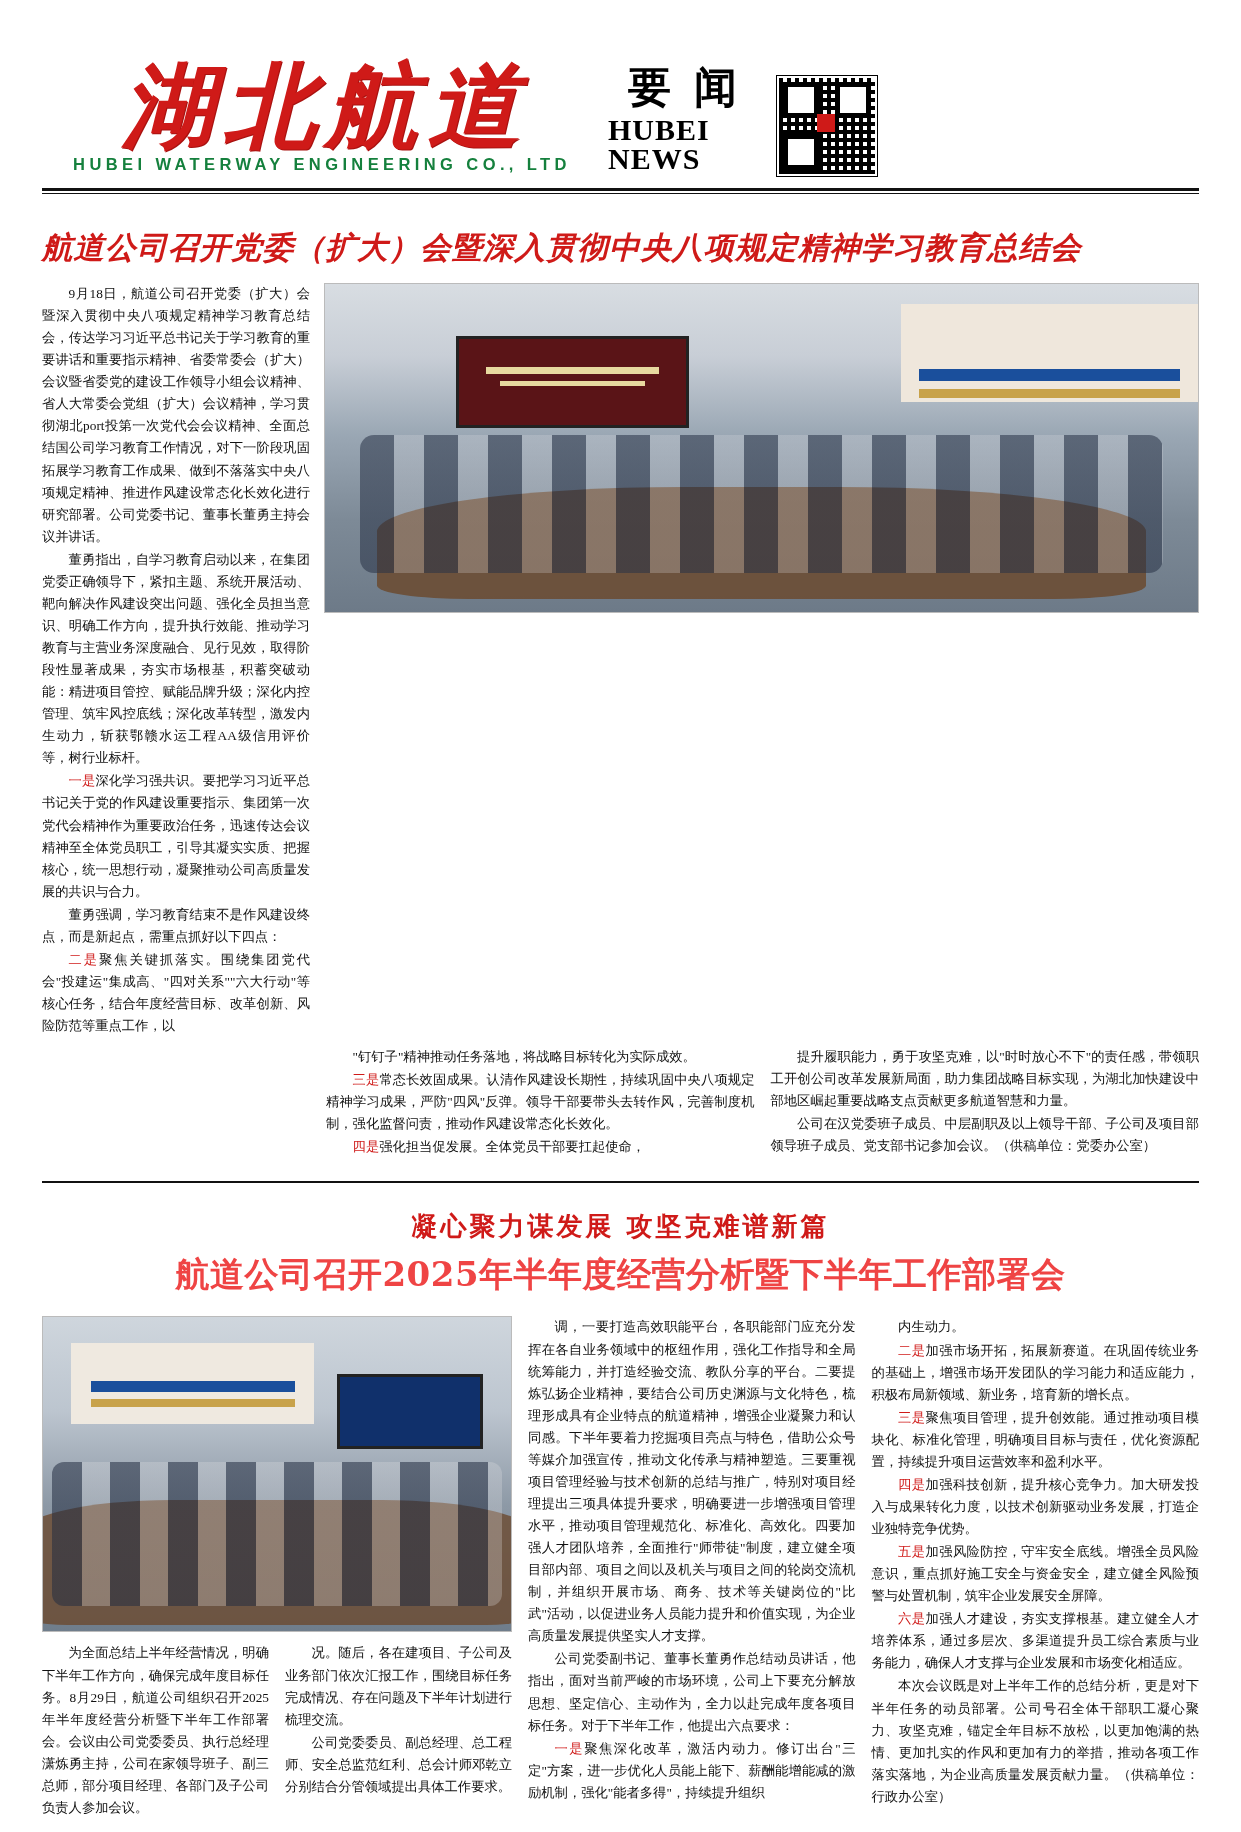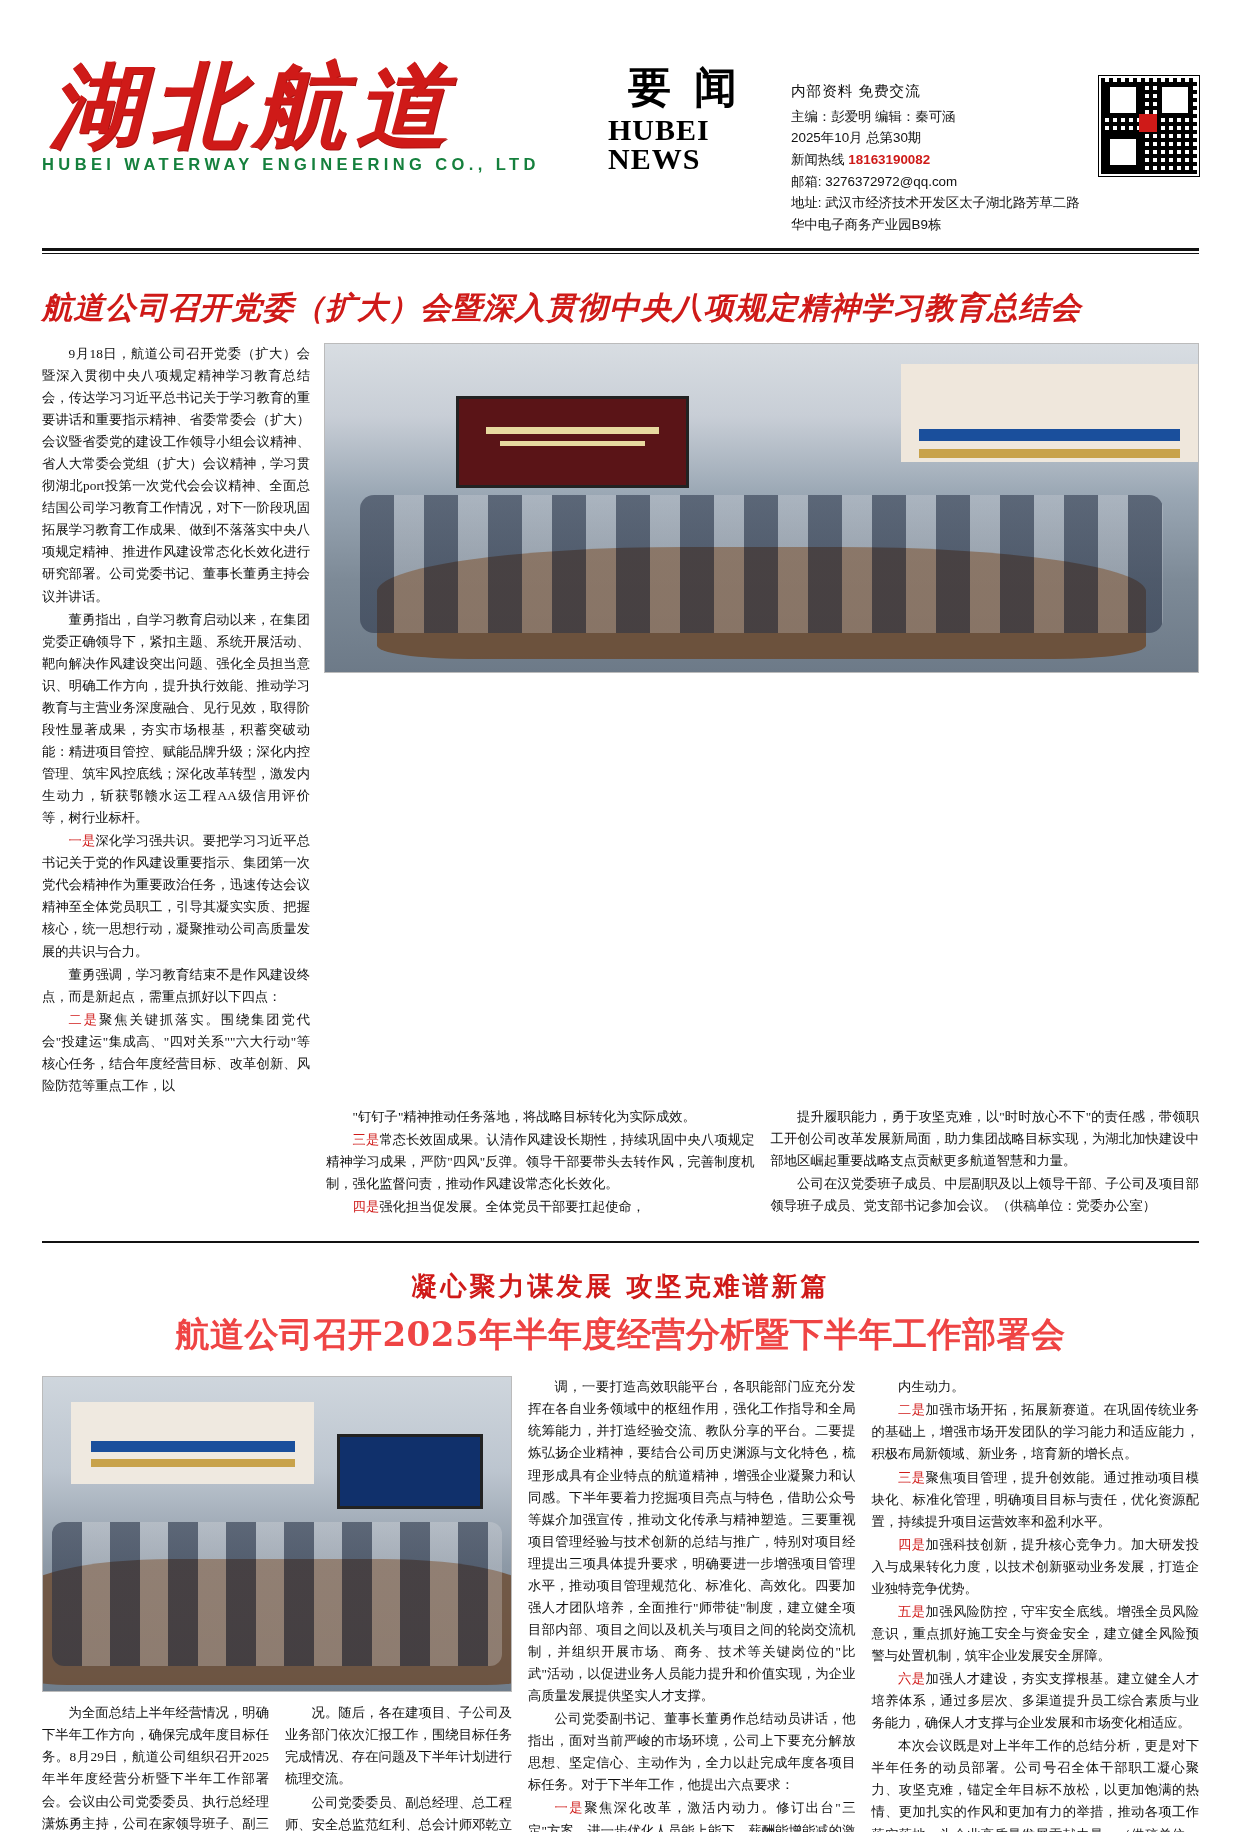--- a/index.html
+++ b/index.html
@@ -18,21 +18,21 @@
     background:#fff;
   }
 
   
   .masthead{
     display:flex;
     align-items:flex-start;
     padding-top:58px;
     padding-bottom:6px;
   }
-  .logo-block{width:560px;flex:0 0 560px;}
+  .logo-block{width:560px;flex:0 0 560px;text-align:center;}
   .logo-cn{
     font-family:"DejaVu Serif",serif;
     font-size:92px;
     font-weight:700;
     color:#cf1a18;
     letter-spacing:10px;
     line-height:1.05;
     font-style:italic;
     text-shadow:1px 1px 0 #a81210;
     margin-left:8px;
@@ -210,31 +210,20 @@
     <div class="logo-block">
       <div class="logo-cn">湖北航道</div>
       <div class="logo-en">HUBEI WATERWAY ENGINEERING CO., LTD</div>
     </div>
     <div class="focus-block">
       <div class="focus-cn">要 闻</div>
       <div class="focus-en">
         <div>HUBEI</div>
         <div>NEWS</div>
       </div>
-    </div>
-    <div class="info-block">
-      <div class="row1">内部资料  免费交流</div>
-      <div>主编：彭爱明  编辑：秦可涵</div>
-      <div>2025年10月  总第30期</div>
-      <div>
-        <span>新闻热线</span>
-        <span class="hot">18163190082</span>
-      </div>
-      <div>邮箱: 3276372972@qq.com</div>
-      <div>地址: 武汉市经济技术开发区太子湖北路芳草二路华中电子商务产业园B9栋</div>
     </div>
     <div class="qr-block">
       <div class="qr">
           <span class="bl"></span>
           <span class="ctr"></span>
         </div>
     </div>
   </div>
   <div class="rule-thick"></div>
   <div class="rule-thin"></div>

